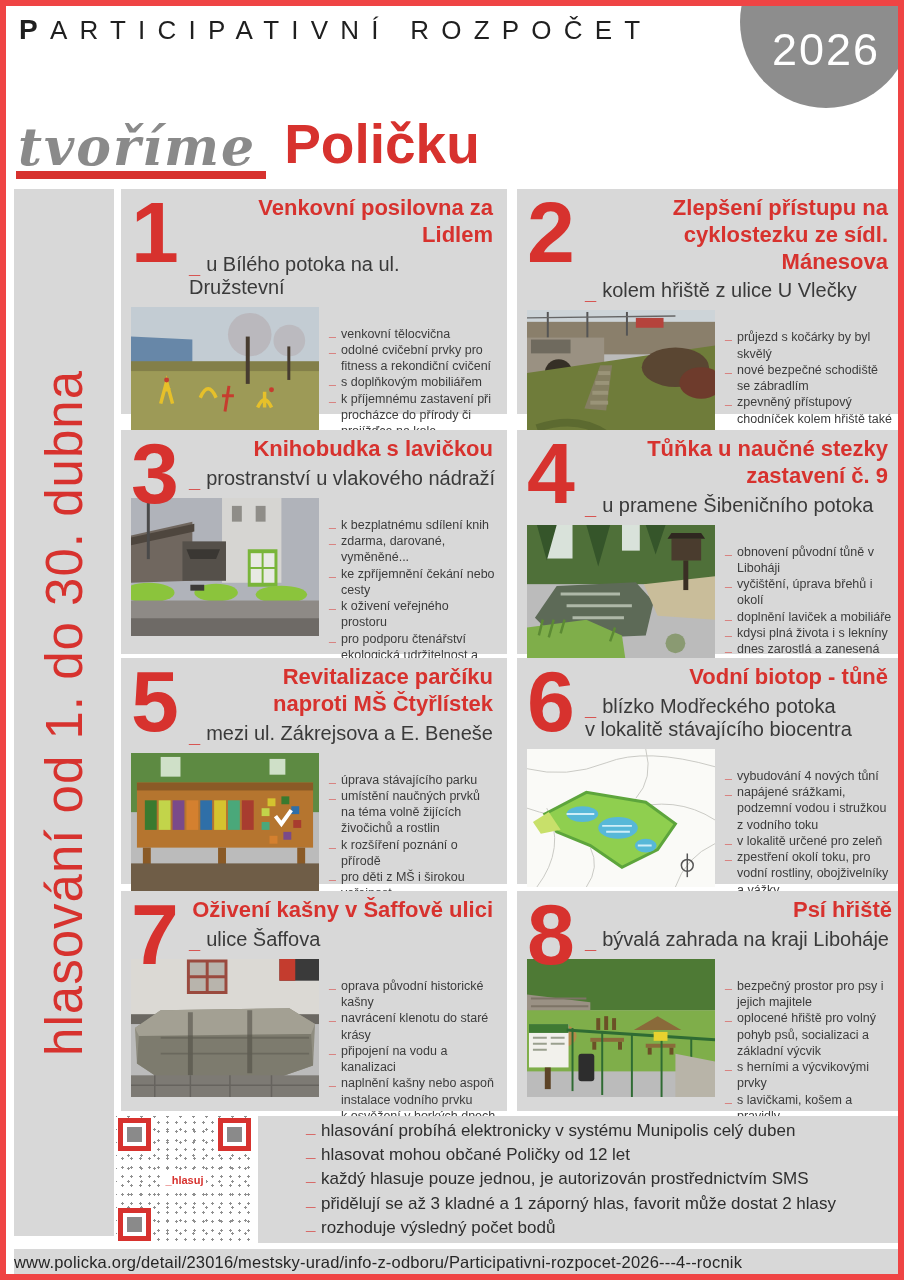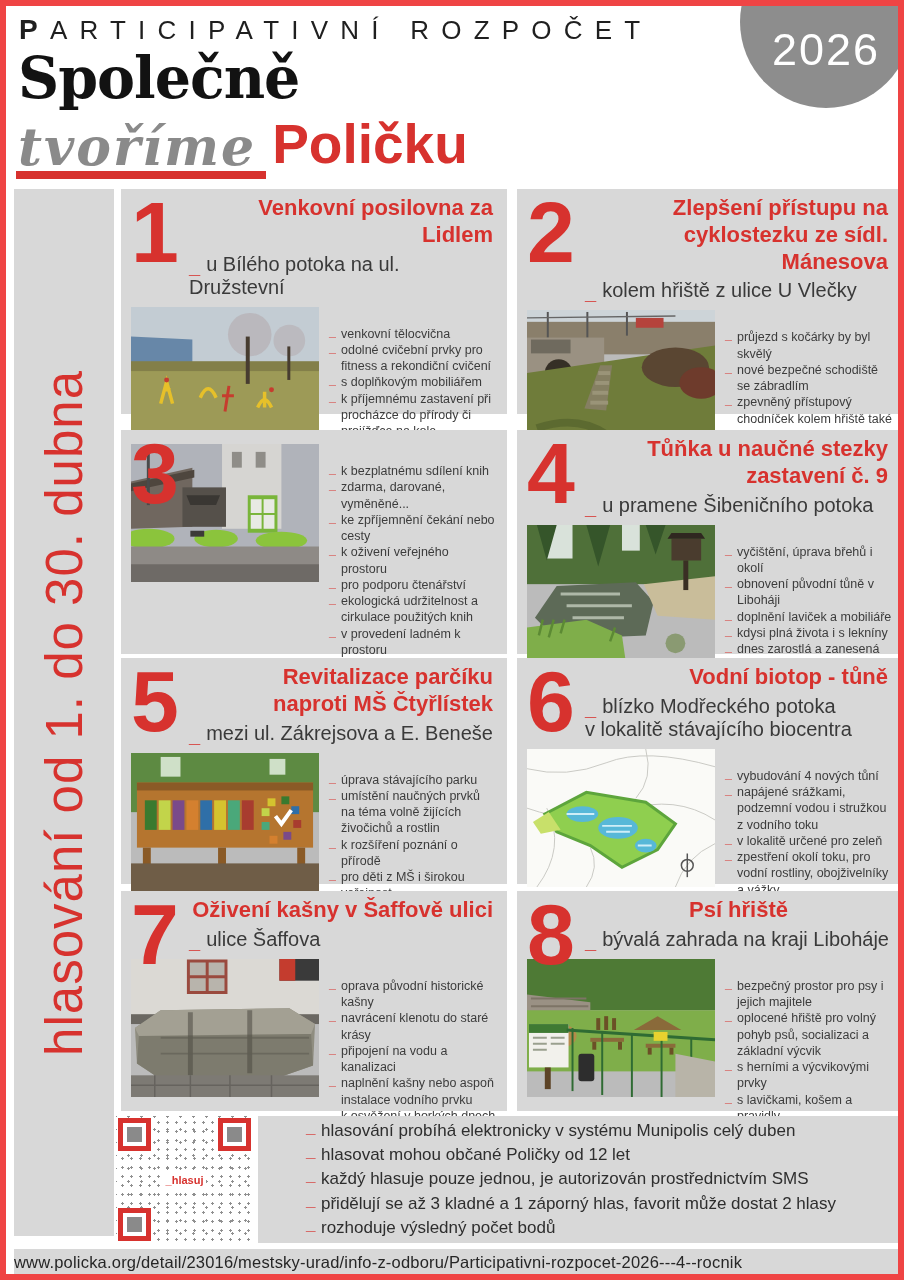--- a/index.html
+++ b/index.html
@@ -13,21 +13,21 @@
   body{font-family:"Liberation Sans","DejaVu Sans",sans-serif;color:var(--ink);}
   #poster{position:relative;width:904px;height:1280px;background:#fff;overflow:hidden;border:6px solid #ef4444;padding-left:9px;}
 
   
   .kicker{position:absolute;left:13px;top:8px;font-size:26px;color:#1f1f1f;letter-spacing:.47em;white-space:nowrap;}
   .kicker .lead{font-weight:800;font-size:28px;}
   .kicker .rest{font-weight:400;}
   .title-serif{position:absolute;left:12px;top:38px;font-family:"DejaVu Serif","Liberation Serif",serif;font-weight:700;font-size:57px;color:#121212;letter-spacing:-1px;}
   .script-line{position:absolute;left:12px;top:106px;white-space:nowrap;}
   .script-word{font-family:"DejaVu Serif","Liberation Serif",serif;font-style:italic;font-weight:700;font-size:52px;color:#8a8a8a;letter-spacing:2px;}
-  .accent-word{font-weight:700;font-size:55px;color:var(--red);margin-left:16px;vertical-align:2px;}
+  .accent-word{font-weight:700;font-size:55px;color:var(--red);margin-left:28px;vertical-align:2px;}
   .script-underline{position:absolute;left:10px;top:165px;width:250px;height:8px;background:var(--red);}
   .year-badge{position:absolute;left:734px;top:-70px;width:172px;height:172px;border-radius:50%;background:var(--gray-badge);}
   .year-badge span{position:absolute;left:0;right:0;top:88px;text-align:center;color:#fff;font-size:45px;font-weight:500;letter-spacing:2px;}
 
   
   .sidebar{position:absolute;left:8px;top:183px;width:100px;height:1047px;background:var(--panel);display:flex;align-items:center;justify-content:center;}
   .sidebar-vert{writing-mode:vertical-rl;transform:rotate(180deg);color:var(--red);font-size:51px;font-weight:500;letter-spacing:1px;white-space:nowrap;}
 
   
   .grid{position:absolute;left:115px;top:183px;width:781px;height:922px;}
@@ -37,21 +37,21 @@
   .p3{left:0;top:241px;width:386px;height:224px;}
   .p4{left:396px;top:241px;width:385px;height:224px;}
   .p5{left:0;top:469px;width:386px;height:226px;}
   .p6{left:396px;top:469px;width:385px;height:226px;}
   .p7{left:0;top:702px;width:386px;height:220px;}
   .p8{left:396px;top:702px;width:385px;height:220px;}
 
   .big-num{position:absolute;left:10px;top:4px;color:var(--red);font-size:86px;line-height:.92;font-weight:600;}
   .panel-head{margin-left:58px;}
   .panel-title{color:var(--red);font-size:22px;font-weight:600;text-align:right;line-height:1.22;white-space:pre-line;padding-right:4px;}
-  .panel-title.centered{text-align:center;padding-right:0;}
+  .panel-title.centered{text-align:right;padding-right:0;}
   .panel-loc{font-size:20px;font-weight:500;color:#3a3a3a;line-height:1.15;margin-top:4px;white-space:pre-line;}
   .loc-mark{color:var(--red);font-weight:700;margin-right:6px;position:relative;top:2px;}
   .panel-body{display:flex;margin-top:8px;}
   .photo{width:188px;height:138px;flex:0 0 188px;overflow:hidden;background:#bbb;}
   .photo svg{display:block;width:100%;height:100%;}
   .bullets{flex:1;list-style:none;padding-left:10px;margin-top:19px;}
   .bullets li{position:relative;padding-left:12px;font-size:12.5px;line-height:1.3;color:#3c3c3c;font-weight:500;}
   .bullets li::before{content:"_";color:var(--red);font-weight:700;position:absolute;left:0;top:-2px;}
 
   
@@ -75,21 +75,20 @@
 <body>
 
 <div id="poster">
 
   <div class="kicker">
     <span class="lead">P</span><span class="rest">ARTICIPATIVNÍ ROZPOČET</span>
   </div>
   <div class="year-badge">
     <span>2026</span>
   </div>
-  <div class="title-serif">Společně</div>
   <div class="script-line">
     <span class="script-word">tvoříme</span><span class="accent-word">Poličku</span>
   </div>
   <div class="script-underline"></div>
 
   <div class="sidebar">
     <div class="sidebar-vert">hlasování od 1. do 30. dubna</div>
   </div>
 
   <div class="grid">
@@ -167,20 +166,24 @@
         <li>průjezd s kočárky by byl skvělý</li>
             <li>nové bezpečné schodiště se zábradlím</li>
             <li>zpevněný přístupový chodníček kolem hřiště také pro příchod k legální graffiti ploše</li>
             <li>atraktivní cíl procházek a cyklovýletů si zaslouží nové nástupiště</li>
           </ul>
       </div>
     </section>
 
     <section class="panel p3">
       <div class="big-num">3</div>
+      <div class="panel-head">
+        <div class="panel-title">Knihobudka s lavičkou</div>
+        <div class="panel-loc"><span class="loc-mark">_</span><span>prostranství u vlakového nádraží</span></div>
+      </div>
       <div class="panel-body">
         <div class="photo">
           <svg viewBox="0 0 190 140" preserveAspectRatio="none" aria-hidden="true">
             <rect width="190" height="140" fill="#b0b3ba"></rect>
             <rect x="92" width="60" height="86" fill="#d6d5d2"></rect>
             <rect x="102" y="8" width="10" height="16" fill="#8f8d88"></rect>
               <rect x="126" y="8" width="10" height="16" fill="#8f8d88"></rect>
             <polygon points="0,38 62,24 62,84 0,86" fill="#70675f"></polygon>
             <polygon points="0,40 64,26 64,34 0,48" fill="#4e463e"></polygon>
             <rect x="52" y="44" width="44" height="40" fill="#55504a"></rect>
@@ -233,22 +236,22 @@
             <polygon points="0,104 60,96 96,112 100,140 0,140" fill="#7fae4a"></polygon>
             <path d="M12 112 l4 -16 M22 114 l5 -18 M34 110 l4 -14 M84 118 l5 -14" stroke="#5c8a34" stroke-width="2.5"></path>
             <rect x="146" y="14" width="30" height="22" fill="#4a3c2e"></rect>
             <polygon points="142,14 180,14 176,8 146,8" fill="#2f2720"></polygon>
             <rect x="158" y="36" width="5" height="30" fill="#3a2f24"></rect>
             <circle cx="150" cy="120" r="10" fill="#8a9a72"></circle>
           </svg>
         </div>
         <ul class="bullets">
 
-        <li>vyčištění, úprava břehů i okolí</li>
-            <li>obnovení původní tůně v Liboháji</li>
+        <li>obnovení původní tůně v Liboháji</li>
+            <li>vyčištění, úprava břehů i okolí</li>
             <li>doplnění laviček a mobiliáře</li>
             <li>kdysi plná života i s lekníny</li>
             <li>dnes zarostlá a zanesená</li>
             <li>jako první etapa revitalizace naučné stezky</li>
             <li>k příjemnému odpočinku turistů, poutníků a rodin s dětmi</li>
           </ul>
       </div>
     </section>
 
     <section class="panel p5">

